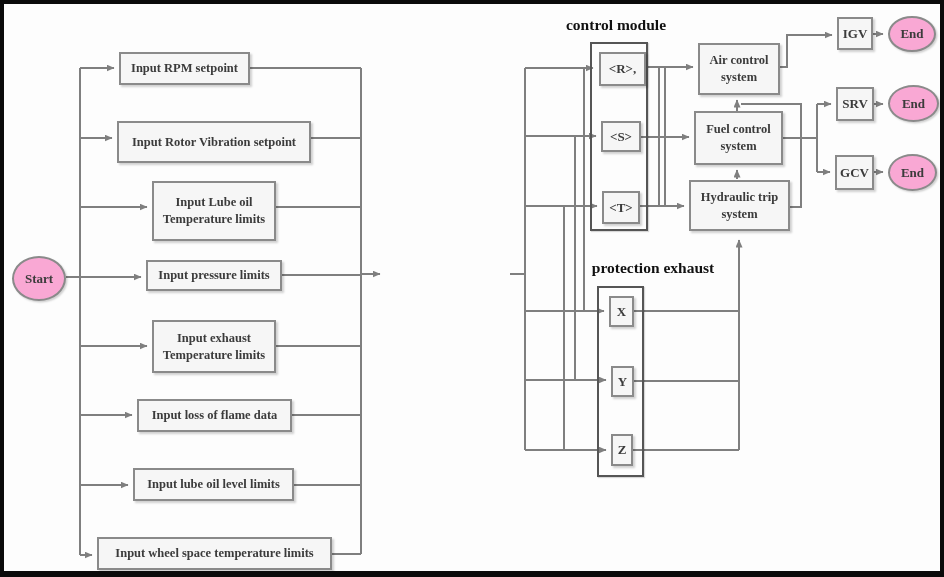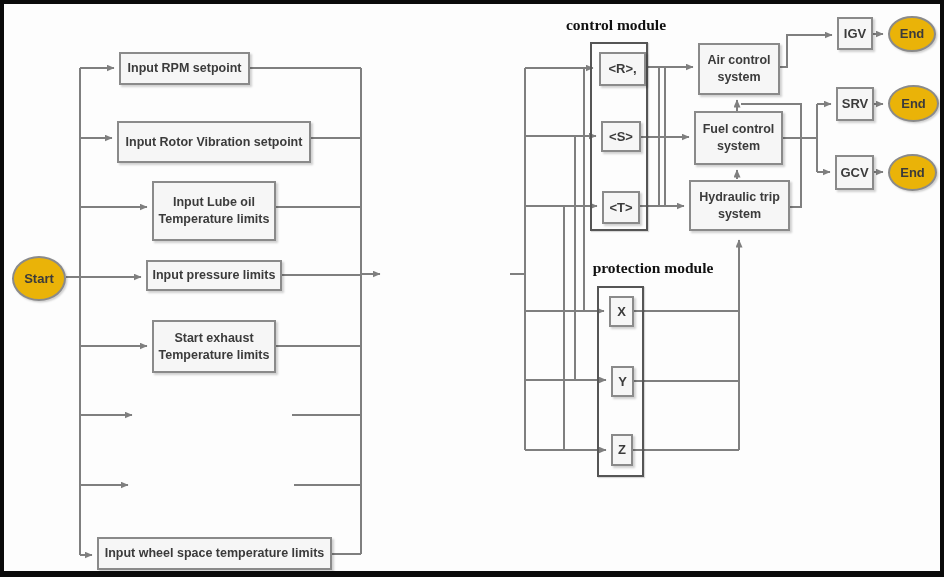--- a/index.html
+++ b/index.html
@@ -8,22 +8,23 @@
     font-family:"Liberation Sans","DejaVu Sans",sans-serif;overflow:hidden;
     box-sizing:border-box;border:4px solid #0a0a0a;border-bottom-width:6px;
   }
   svg.wires{position:absolute;left:0;top:0;width:944px;height:577px;}
   .node{
     position:absolute;display:flex;align-items:center;justify-content:center;
     text-align:center;white-space:pre-line;box-sizing:border-box;
     background:#f6f6f6;border:2px solid #8a8a8a;
     color:#3b3b3b;font-weight:bold;font-size:12.5px;line-height:1.35;
     box-shadow:1.5px 1.5px 2px rgba(0,0,0,.18);
+    font-family:Liberation Serif, serif;
   }
-  .oval{border-radius:50%;background:#eab308;}
+  .oval{border-radius:50%;background:#f9a8d4;}
   .small{font-size:13px;}
   .moduleframe{
     position:absolute;box-sizing:border-box;border:2px solid #555;
     background:transparent;box-shadow:1px 1px 1px rgba(0,0,0,.15);
   }
   .modlabel{
     position:absolute;font-family:"Liberation Serif","DejaVu Serif",serif;
     font-weight:bold;font-size:15.5px;color:#111;text-align:center;
   }
 </style>
@@ -101,32 +102,34 @@
     </g>
   </svg>
 
   <div class="node" style="left:115px;top:48px;width:131px;height:33px">Input RPM setpoint</div>
 
   <div class="node oval small" style="left:8px;top:252px;width:54px;height:45px">Start</div>
   <div class="node" style="left:113px;top:117px;width:194px;height:42px">Input Rotor Vibration setpoint</div>
   <div class="node" style="left:148px;top:177px;width:124px;height:60px">Input Lube oil
 Temperature limits</div>
   <div class="node" style="left:142px;top:256px;width:136px;height:31px">Input pressure limits</div>
-  <div class="node" style="left:148px;top:316px;width:124px;height:53px">Start exhaust
+  <div class="node" style="left:148px;top:316px;width:124px;height:53px">Input exhaust
 Temperature limits</div>
+  <div class="node" style="left:133px;top:395px;width:155px;height:33px">Input loss of flame data</div>
+  <div class="node" style="left:129px;top:464px;width:161px;height:33px">Input lube oil level limits</div>
   <div class="node" style="left:93px;top:533px;width:235px;height:33px">Input wheel space temperature limits</div>
 
 
   <div class="modlabel" style="left:556px;top:12px;width:112px">control module</div>
   <div class="moduleframe" style="left:586px;top:38px;width:58px;height:189px"></div>
   <div class="node small" style="left:595px;top:48px;width:47px;height:34px">&lt;R&gt;,</div>
   <div class="node small" style="left:597px;top:117px;width:40px;height:31px">&lt;S&gt;</div>
   <div class="node small" style="left:598px;top:187px;width:38px;height:33px">&lt;T&gt;</div>
 
-  <div class="modlabel" style="left:584px;top:255px;width:130px">protection module</div>
+  <div class="modlabel" style="left:584px;top:255px;width:130px">protection exhaust</div>
   <div class="moduleframe" style="left:593px;top:282px;width:47px;height:191px"></div>
   <div class="node small" style="left:605px;top:292px;width:25px;height:31px">X</div>
   <div class="node small" style="left:607px;top:362px;width:23px;height:31px">Y</div>
   <div class="node small" style="left:607px;top:430px;width:22px;height:32px">Z</div>
 
   <div class="node" style="left:694px;top:39px;width:82px;height:52px">Air control
 system</div>
   <div class="node" style="left:690px;top:107px;width:89px;height:54px">Fuel control
 system</div>
   <div class="node" style="left:685px;top:176px;width:101px;height:51px">Hydraulic trip

